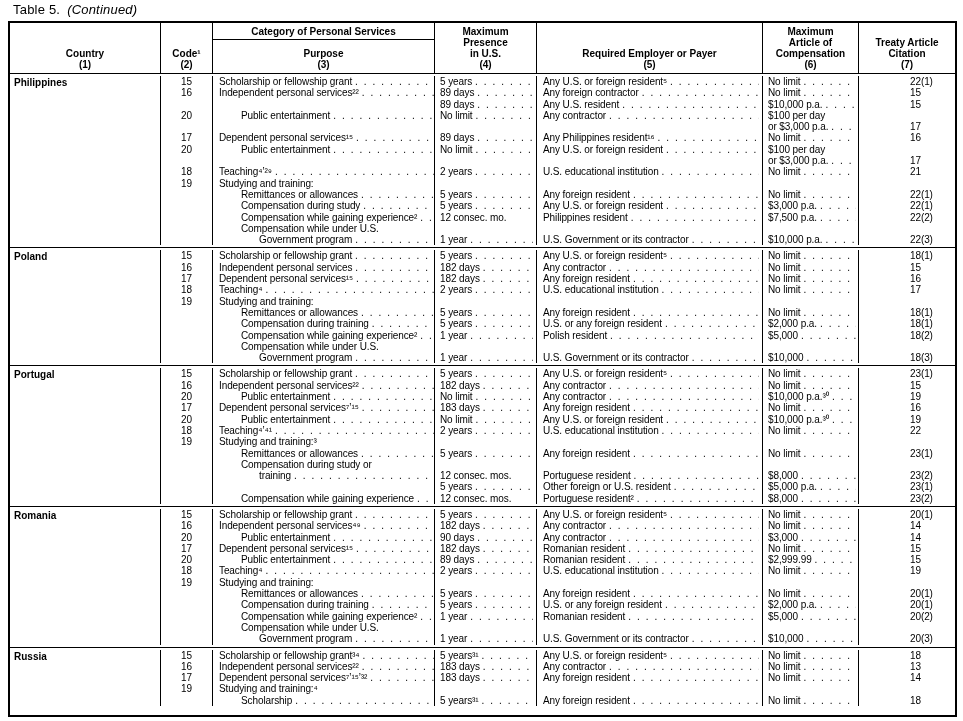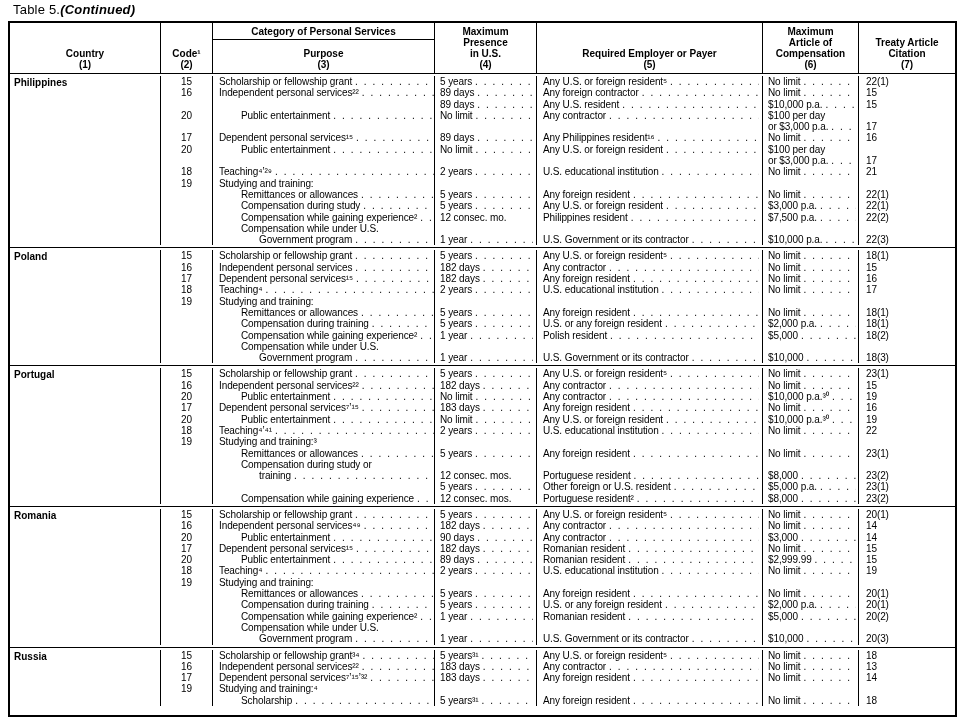--- a/index.html
+++ b/index.html
@@ -1,40 +1,40 @@
 <!DOCTYPE html>
 <html><head>
 <meta charset="utf-8">
 <style>
   html,body{margin:0;padding:0;background:#fff;}
   body{width:963px;height:721px;position:relative;font-family:"Liberation Sans",sans-serif;color:#000;overflow:hidden;}
   .page{position:absolute;inset:0;background:#fff;}
   .title{position:absolute;left:13px;top:2px;font-size:13px;letter-spacing:.2px;}
-  .title .cont{font-style:italic;font-weight:bold;}
+  .title .cont{font-style:italic;margin-left:7px;}
   .tbl{position:absolute;left:8px;top:21px;width:945px;border:2px solid #000;background:#fff;}
   .grid{display:grid;grid-template-columns:150px 52px 222px 102px 226px 96px 1fr;}
   .hdr{height:50px;}
   .hcell{border-left:1.5px solid #000;display:flex;flex-direction:column;justify-content:flex-end;
          align-items:center;text-align:center;font-weight:bold;font-size:10px;line-height:11px;
          padding-bottom:3px;position:relative;}
   .hcell:first-child{border-left:none;}
   .cat{position:absolute;top:0;left:0;right:0;height:16px;border-bottom:1.5px solid #000;
        display:flex;align-items:center;justify-content:center;font-weight:bold;font-size:10px;}
   .section{border-top:1.5px solid #000;padding:2px 0 2px 0;}
   .section:last-child{padding-bottom:9px;}
   .col{border-left:1.5px solid #000;overflow:hidden;min-width:0;}
   .col.country{border-left:none;font-weight:bold;font-size:10px;padding:1px 2px 0 4px;line-height:11px;}
   .ln{height:11.3px;display:flex;align-items:baseline;font-size:10px;line-height:11px;
       white-space:nowrap;overflow:hidden;letter-spacing:-0.1px;}
   .col.code .ln{justify-content:center;padding:0 2px;}
   .col.purpose .ln{padding-left:6px;}
   .col.presence .ln{padding-left:5px;padding-right:3px;}
   .col.payer .ln{padding-left:6px;padding-right:3px;}
   .col.amount .ln{padding-left:5px;padding-right:2px;}
-  .col.citation .ln{padding-left:7px;}
+  .col.citation .ln{padding-left:7px;margin-left:44px;}
   .t{flex:0 0 auto;}
   .leader{flex:1 1 auto;overflow:hidden;margin-left:3px;min-width:6px;}
   .leader::before{content:". . . . . . . . . . . . . . . . . . . . . . . . . . . . . . . . . . . . . . . .";letter-spacing:1.6px;}
 </style>
 </head>
 <body>
 
 <div class="page">
 
   <div class="title">

